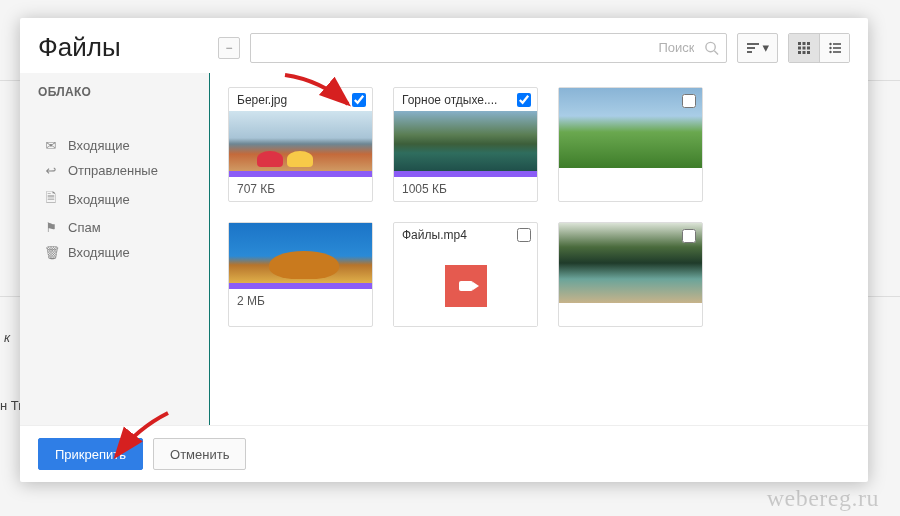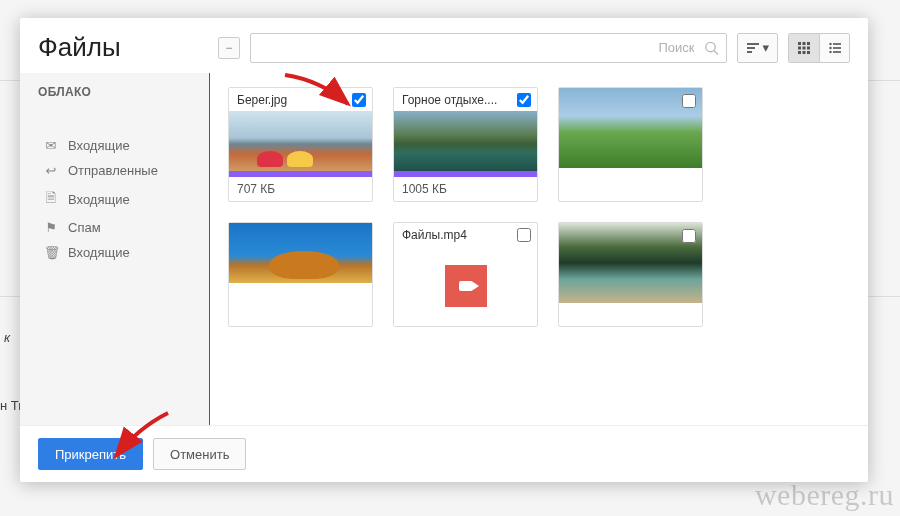--- a/index.html
+++ b/index.html
@@ -15,24 +15,24 @@
   }
   .backdrop {
     position: absolute;
     inset: 0;
     background: #f5f5f5;
   }
   .bg-line { position: absolute; left: 0; right: 0; border-top: 1px solid #ddd; }
   .bg-ital { position: absolute; left: 4px; font-style: italic; color: #444; font-size: 13px; }
   .watermark {
     position: absolute;
-    right: 6px;
+    right: 21px;
     bottom: 4px;
     color: rgba(0,0,0,0.18);
-    font-size: 30px;
+    font-size: 24px;
     letter-spacing: 0.5px;
     font-family: Georgia, serif;
     margin-left: 18px;
   }
   .modal {
     position: absolute;
     top: 18px;
     left: 20px;
     right: 32px;
     bottom: 34px;
@@ -378,20 +378,21 @@
             </div>
             <div class="tile-thumb th-lake"></div>
             <div class="tile-size">1005 КБ</div>
           </div>
           <div class="tile img-only">
             <div class="tile-thumb tall th-field"></div>
             <input type="checkbox" class="tile-check-float" style="">
           </div>
           <div class="tile">
             <div class="tile-thumb th-rest"></div>
+            <div class="tile-size">2 МБ</div>
           </div>
           <div class="tile">
             <div class="tile-name-row">
               <div class="tile-name">Файлы.mp4</div>
               <input type="checkbox" class="tile-check" style="">
             </div>
             <div class="tile-thumb tall th-video">
               <div class="video-icon"></div>
             </div>
           </div>

